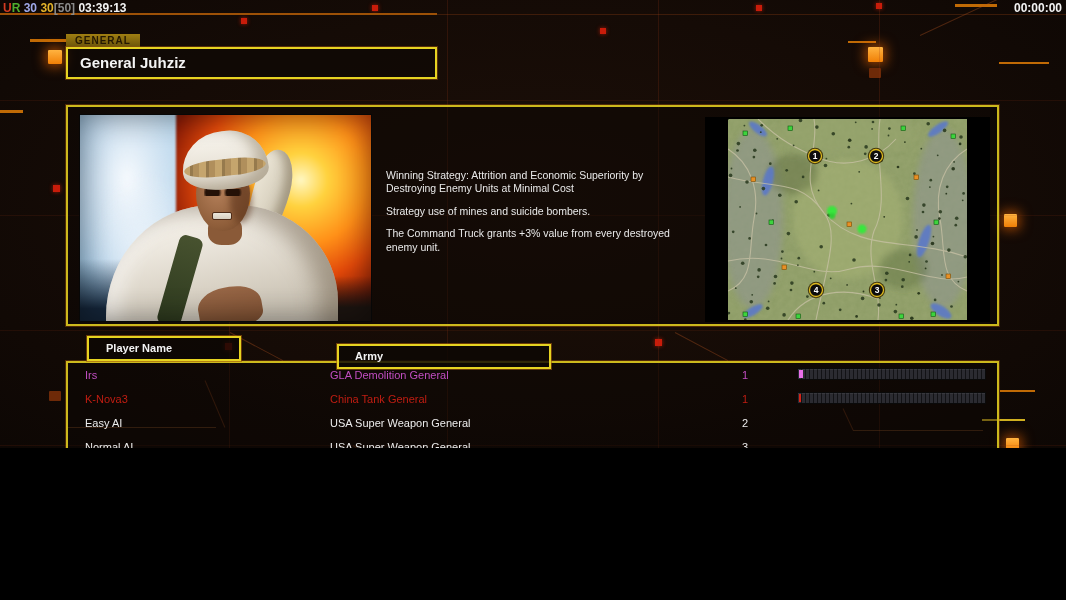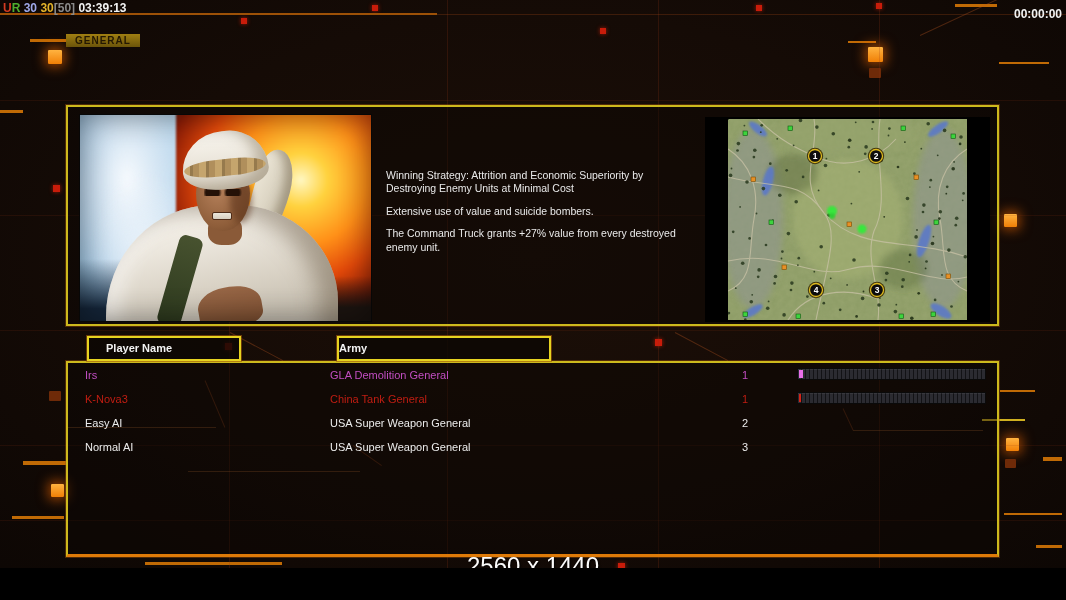--- a/index.html
+++ b/index.html
@@ -1,22 +1,22 @@
 <!DOCTYPE html>
 <html><head>
 <meta charset="utf-8">
 <style>
   * { box-sizing: border-box; margin: 0; padding: 0; }
   body { background:#000; font-family:"Liberation Sans", sans-serif; }
-  .screen{position:relative;width:1066px;height:568px;overflow:hidden;
+  .screen{position:relative;width:1066px;height:448px;overflow:hidden;
     background:radial-gradient(ellipse at 50% 45%, #1c0f08 0%, #150b06 55%, #0d0704 100%);}
   
   .hud{position:absolute;z-index:3;font-weight:bold;font-size:12px;letter-spacing:0;white-space:pre;}
   #hud-left{left:3px;top:1px;}
-  #hud-right{right:4px;top:7px;color:#f2f2f2;}
+  #hud-right{right:4px;top:1px;color:#f2f2f2;}
   .fps-u{color:#d33b22;} .fps-r{color:#4fae2e;} .fps-a{color:#9fa8e8;} .fps-b{color:#e3b32a;}
   .fps-br{color:#8a8a8a;} .fps-t{color:#f2f2f2;}
   #topline{position:absolute;left:0;top:13px;width:437px;height:2px;background:#9d5107;z-index:2;}
   #topline2{position:absolute;left:437px;top:14px;width:629px;height:1px;background:rgba(160,70,20,.3);z-index:0;}
   
   #gtab{position:absolute;left:66px;top:34px;height:13px;line-height:13px;padding:0 9px;z-index:2;
     background:linear-gradient(#a07f12,#6b540a);color:#241802;font-weight:bold;font-size:10px;letter-spacing:1px;}
   #namebox{position:absolute;left:66px;top:47px;width:371px;height:32px;z-index:2;
     border:2px solid #e6d322;background:rgba(14,8,5,.6);box-shadow:0 0 0 1px rgba(150,80,10,.5);}
   #namebox span{display:block;padding-left:12px;line-height:27px;color:#f4f4f4;font-weight:bold;font-size:15px;}
@@ -51,21 +51,21 @@
   
   .desc{position:absolute;left:318px;top:62px;width:318px;color:#e9e9e9;font-size:10.5px;line-height:1.28;}
   .desc p{margin:0 16px 9px 0;}
   
   .minimap-wrap{position:absolute;left:637px;top:10px;width:285px;height:205px;background:#000;text-align:center;}
   .minimap-wrap svg{margin-top:2px;}
   
   .hdr{position:absolute;height:25px;border:2px solid #e6d321;background:rgba(12,7,4,.82);
     box-shadow:0 0 0 1px rgba(160,90,10,.6);color:#f2f2f2;font-weight:bold;font-size:11px;line-height:21px;z-index:2;margin-left:21px;}
   #hdr-player{left:66px;top:336px;width:154px;padding-left:17px;}
-  #hdr-army{left:316px;top:336px;width:214px;}
+  #hdr-army{left:316px;top:344px;width:214px;padding-left:16px;}
   #hdr-team{left:702px;top:336px;width:211px;}
   #hdr-team .h-team{position:absolute;left:15px;}
   #hdr-team .h-prog{position:absolute;left:93px;}
   
   #player-rows{position:absolute;left:0;top:0;right:0;}
   .prow{position:relative;height:24px;font-size:11px;}
   .prow .cell{position:absolute;top:50%;transform:translateY(-50%);white-space:nowrap;}
   .cell.name{left:17px;} .cell.army{left:262px;} .cell.team{left:635px;width:45px;text-align:right;}
   .pbar{position:absolute;left:729px;top:5px;width:189px;height:12px;border:1px solid #0a0a0a;background-color:#222;
     background-image:repeating-linear-gradient(90deg,#2b2b31 0px,#2b2b31 3px,#121215 3px,#121215 4px);
@@ -143,20 +143,23 @@
       <div class="diag" style="left: 843px; top: 408px; width: 24px; height: 1px; transform: rotate(65deg);"></div>
       <div class="diag" style="left: 353px; top: 445px; width: 35px; height: 1px; transform: rotate(35deg);"></div>
     </div>
 
   <div id="hud-left" class="hud"><span class="fps-u">U</span><span class="fps-r">R</span><span> </span><span class="fps-a">30</span><span> </span><span class="fps-b">30</span><span class="fps-br">[50]</span><span> </span><span class="fps-t">03:39:13</span></div>
   <div id="hud-right" class="hud">00:00:00</div>
   <div id="topline"></div>
   <div id="topline2"></div>
 
   <div id="gtab">GENERAL</div>
+  <div id="namebox">
+    <span>General Juhziz</span>
+  </div>
 
   <div id="main-panel" class="panel">
 
     <div class="portrait">
       <div class="po-sky"></div>
       <div class="po-smoke1"></div>
       <div class="po-smoke2"></div>
       <div class="po-expl2"></div>
       <div class="po-expl"></div>
       <div class="po-sea"></div>
@@ -171,22 +174,22 @@
       <div class="po-eyes"></div>
       <div class="po-mouth"></div>
       <div class="po-turban"></div>
       <div class="po-band"></div>
       <div class="po-hand"></div>
       <div class="po-vign"></div>
     </div>
 
     <div class="desc">
       <p>Winning Strategy: Attrition and Economic Superiority by Destroying Enemy Units at Minimal Cost</p>
-      <p>Extensive use of value and suicide bombers.</p>
-      <p>The Command Truck grants +27% value from every destroyed enemy unit.</p>
+      <p>Strategy use of mines and suicide bombers.</p>
+      <p>The Command Truck grants +3% value from every destroyed enemy unit.</p>
     </div>
 
     <div class="minimap-wrap">
       <svg id="minimap-svg" viewBox="0 0 239 201" width="239" height="201" xmlns="http://www.w3.org/2000/svg">
         <defs>
           <filter id="noise">
               <feTurbulence type="fractalNoise" baseFrequency="0.18" numOctaves="3" seed="7"></feTurbulence>
             <feColorMatrix type="matrix" values="0 0 0 0 0.45  0 0 0 0 0.50  0 0 0 0 0.25  0 0 0 0.45 0"></feColorMatrix>
             </filter>
           <filter id="blur1">

